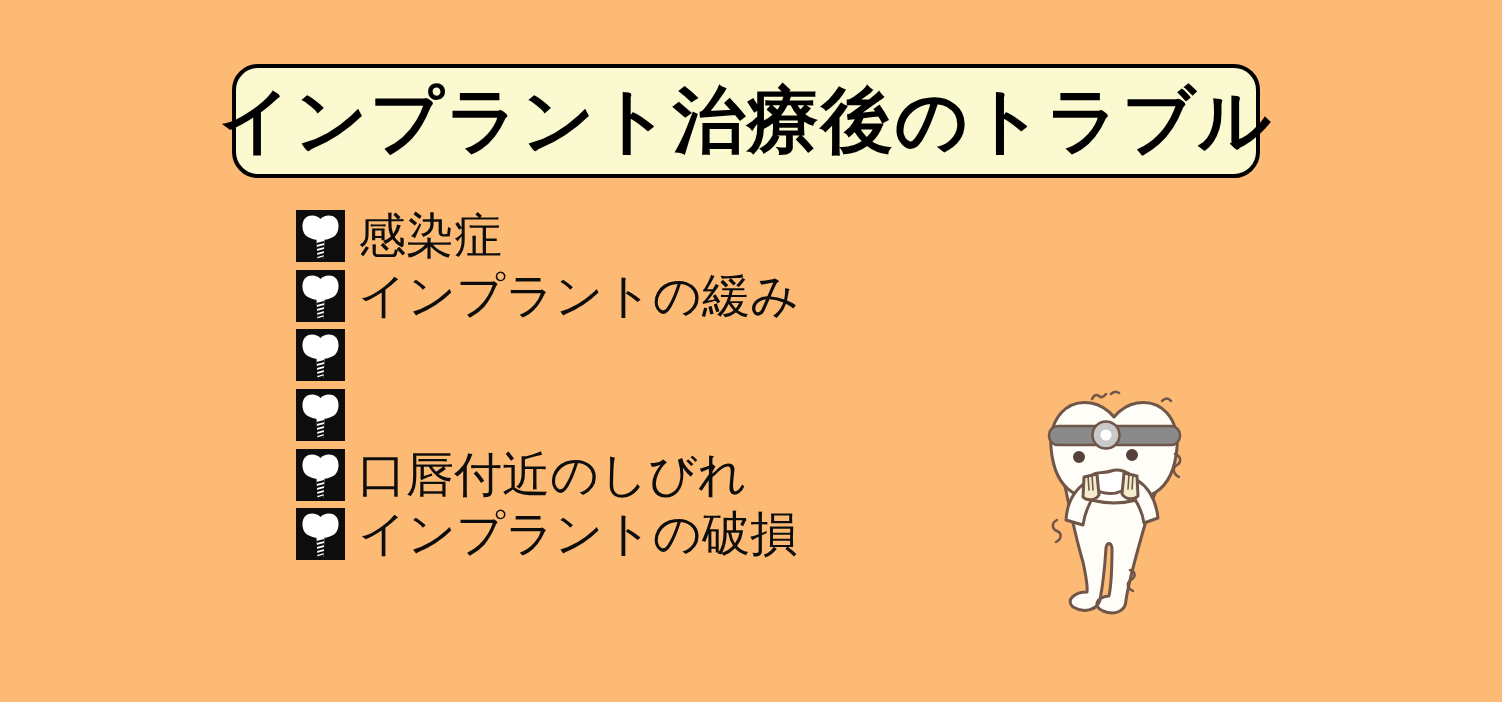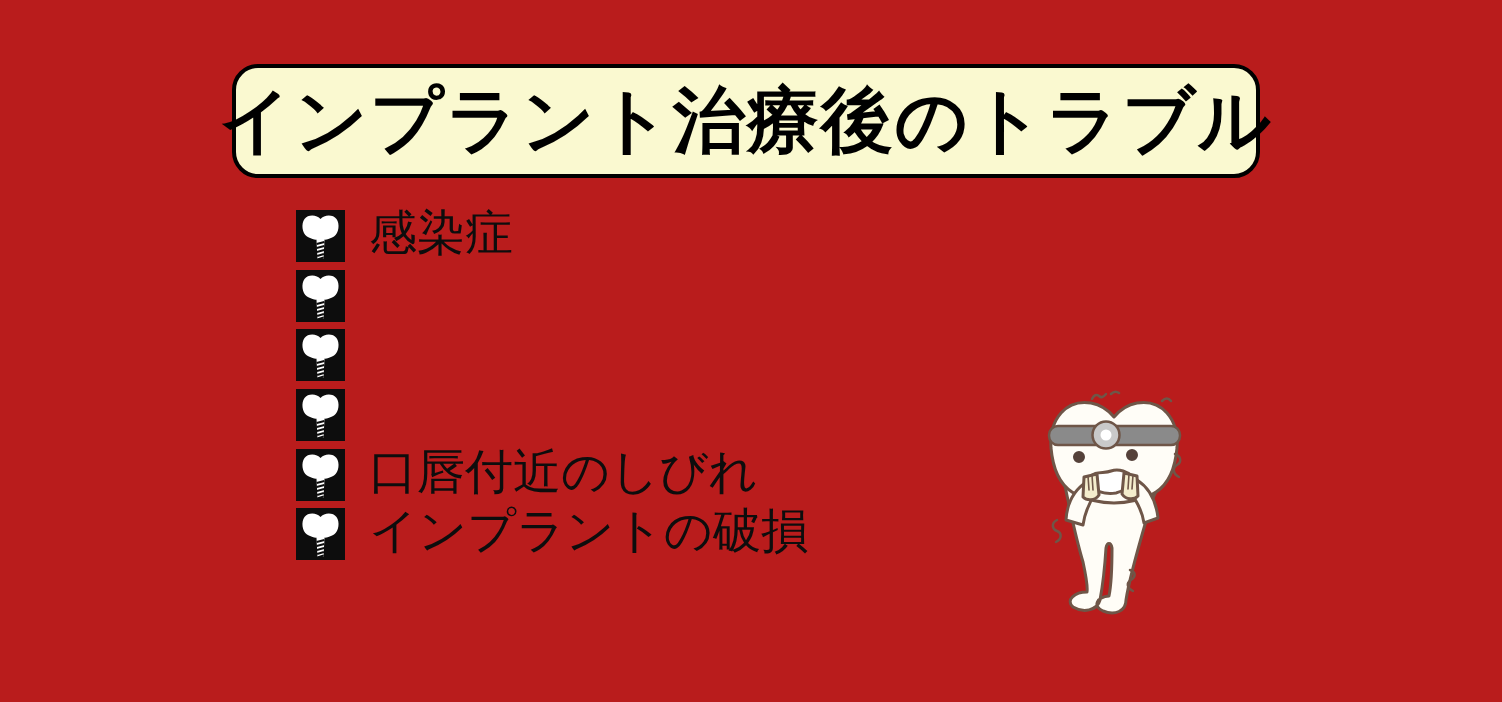--- a/index.html
+++ b/index.html
@@ -1,21 +1,21 @@
 <!DOCTYPE html>
 <html><head>
 <meta charset="utf-8">
 <style>
   html,body { margin:0; padding:0; background:#ffffff; }
   .page {
     position:relative;
     width:1502px; height:702px;
-    background:#b91c1c;
+    background:#fdba74;
     overflow:hidden;
-    font-family:Liberation Mono, monospace;
+    font-family:Liberation Sans, sans-serif;
   }
   .banner {
     position:absolute;
     left:232px; top:64px;
     width:1020px; height:106px;
     background:#FAF9D0;
     border:4px solid #000000;
     border-radius:26px;
     display:flex; align-items:center; justify-content:center;
   }
@@ -30,21 +30,21 @@
   .trouble-list {
     position:absolute;
     left:296px; top:206px;
     margin:0; padding:0;
     list-style:none;
   }
   .trouble-list li {
     display:flex;
     align-items:center;
     height:59.7px;
-    gap:24px;
+    gap:13px;
   }
   .bullet {
     width:49px; height:52px;
     flex:none;
     display:block;
   }
   .bullet svg { display:block; width:100%; height:100%; }
   .row-label {
     font-size:48px;
     line-height:1;
@@ -93,20 +93,21 @@
           </svg>
         </span>
       <span class="row-label">感染症</span>
     </li>
     <li>
       <span class="bullet">
           <svg viewBox="0 0 49 52">
             <use href="#implant-glyph"></use>
           </svg>
         </span>
+      <span class="row-label">インプラントの緩み</span>
     </li>
     <li>
       <span class="bullet">
           <svg viewBox="0 0 49 52">
             <use href="#implant-glyph"></use>
           </svg>
         </span>
     </li>
     <li>
       <span class="bullet">

